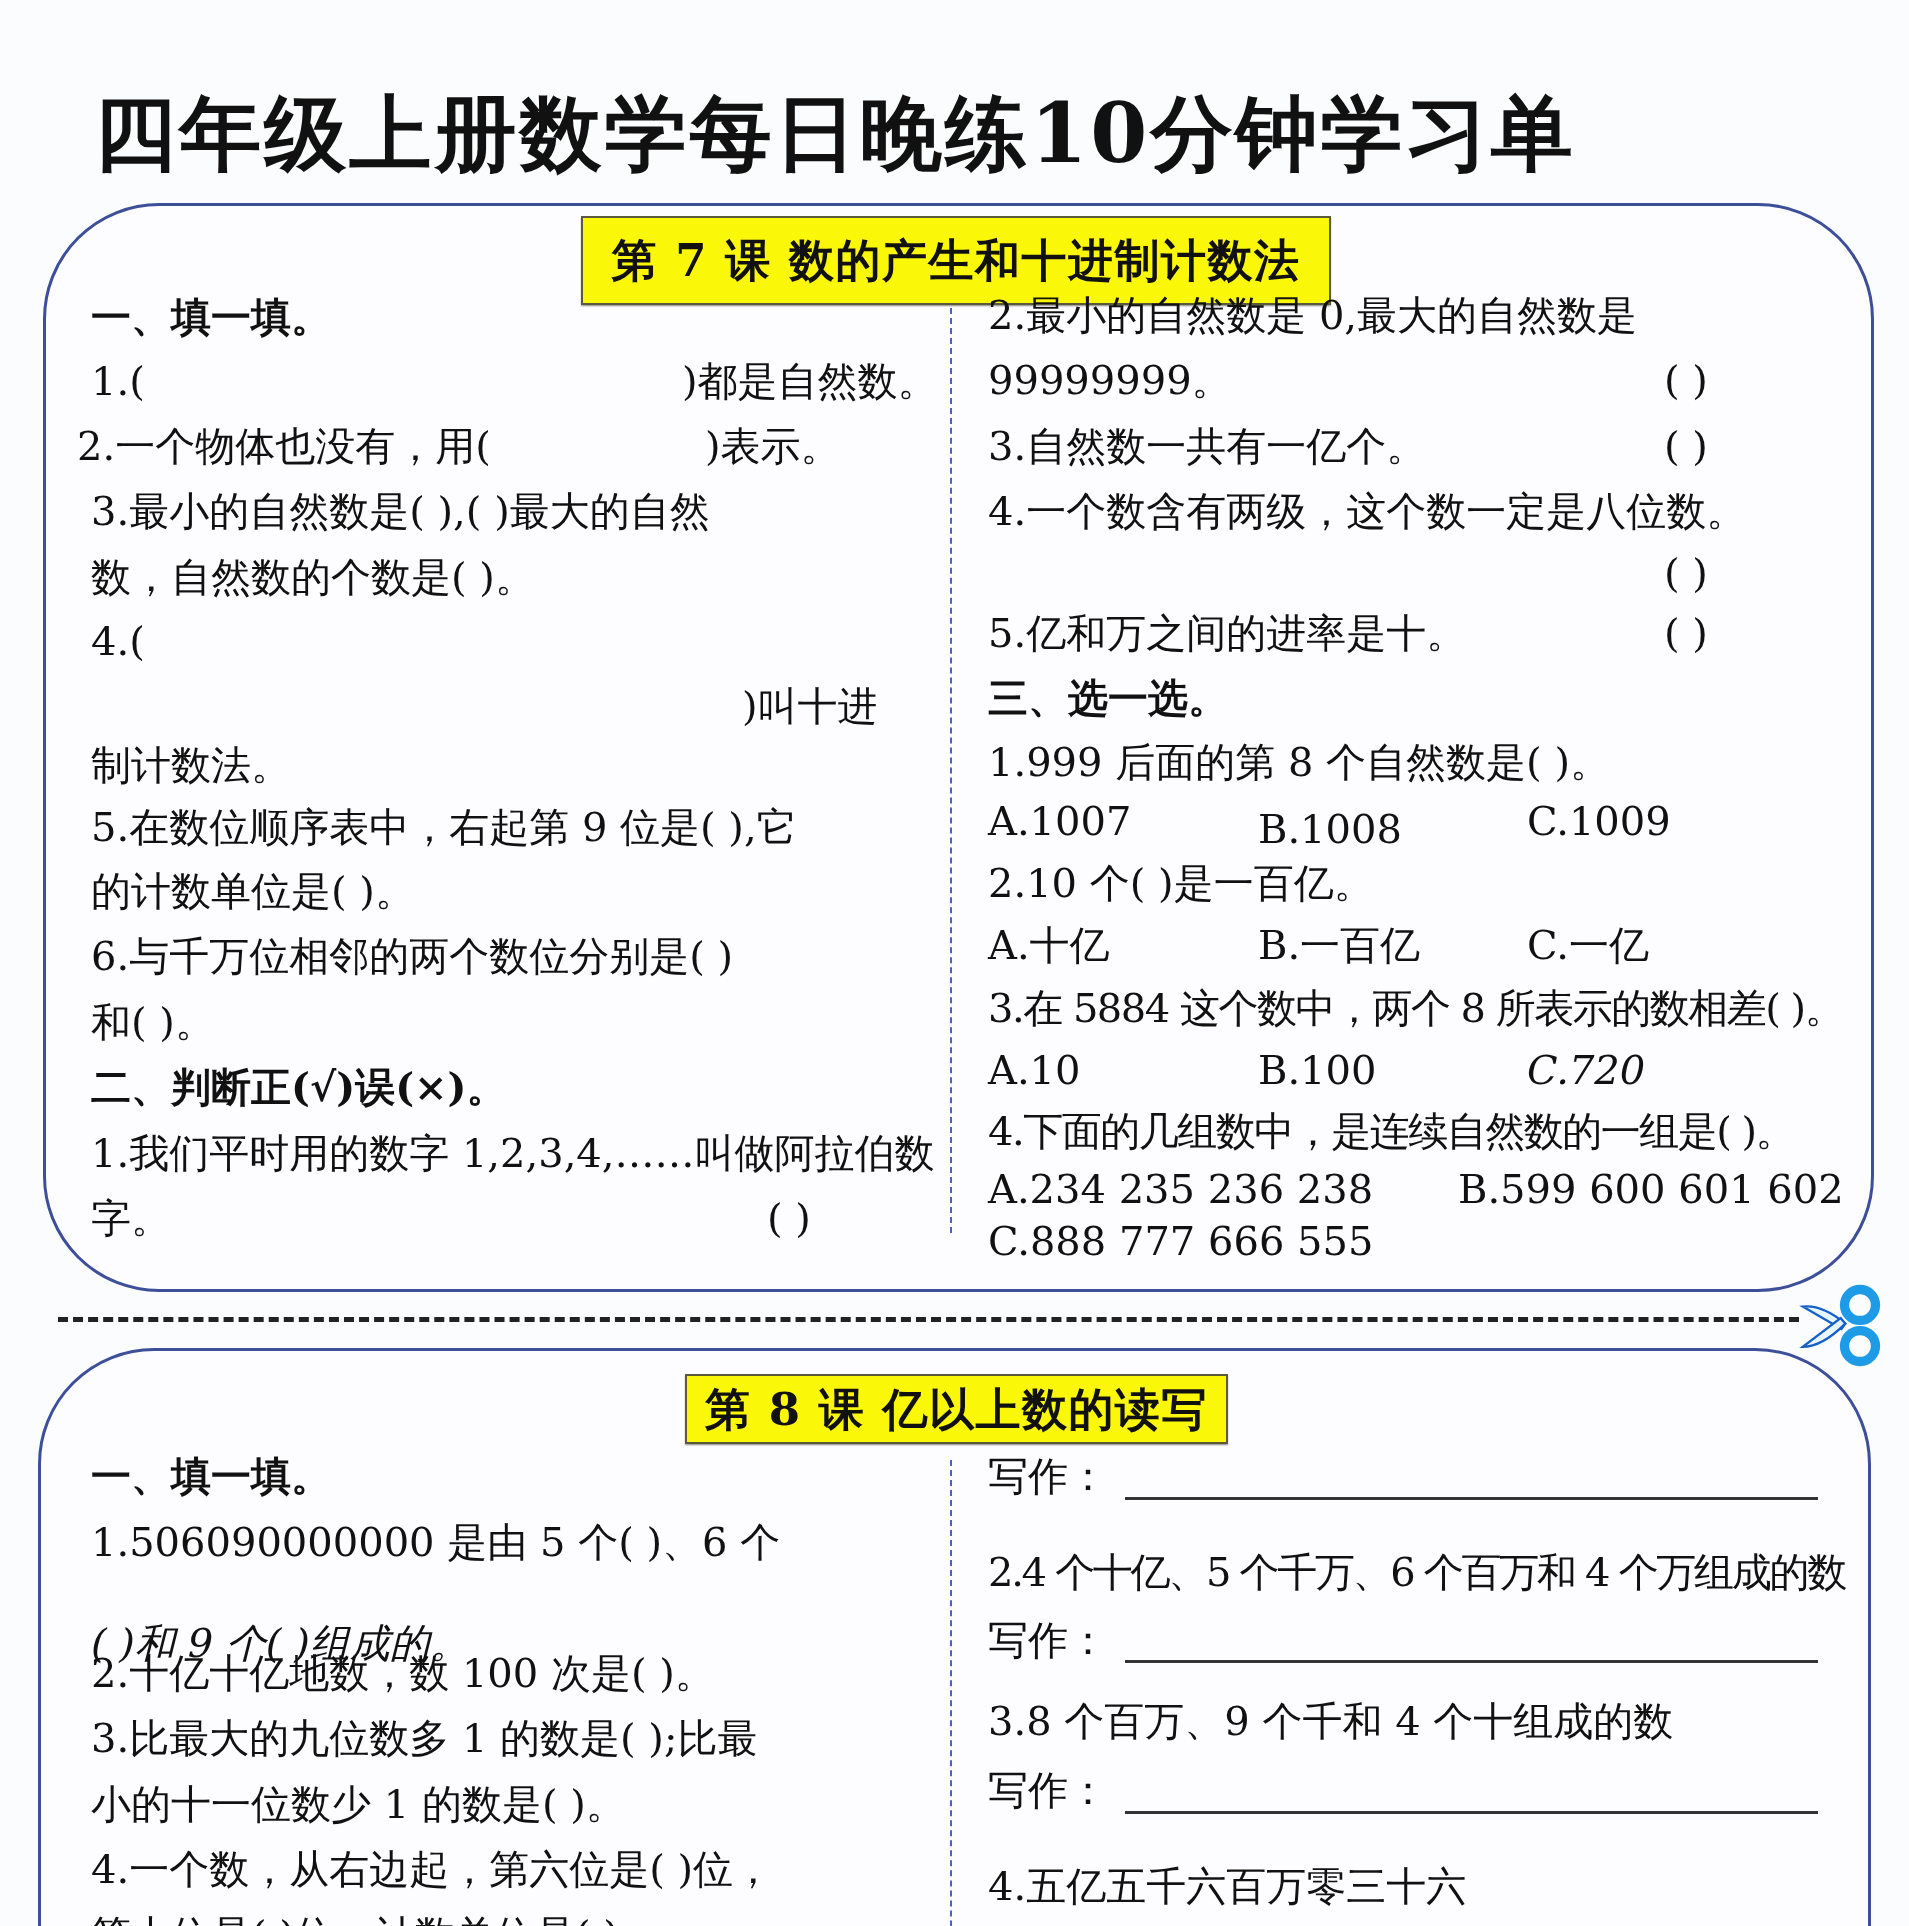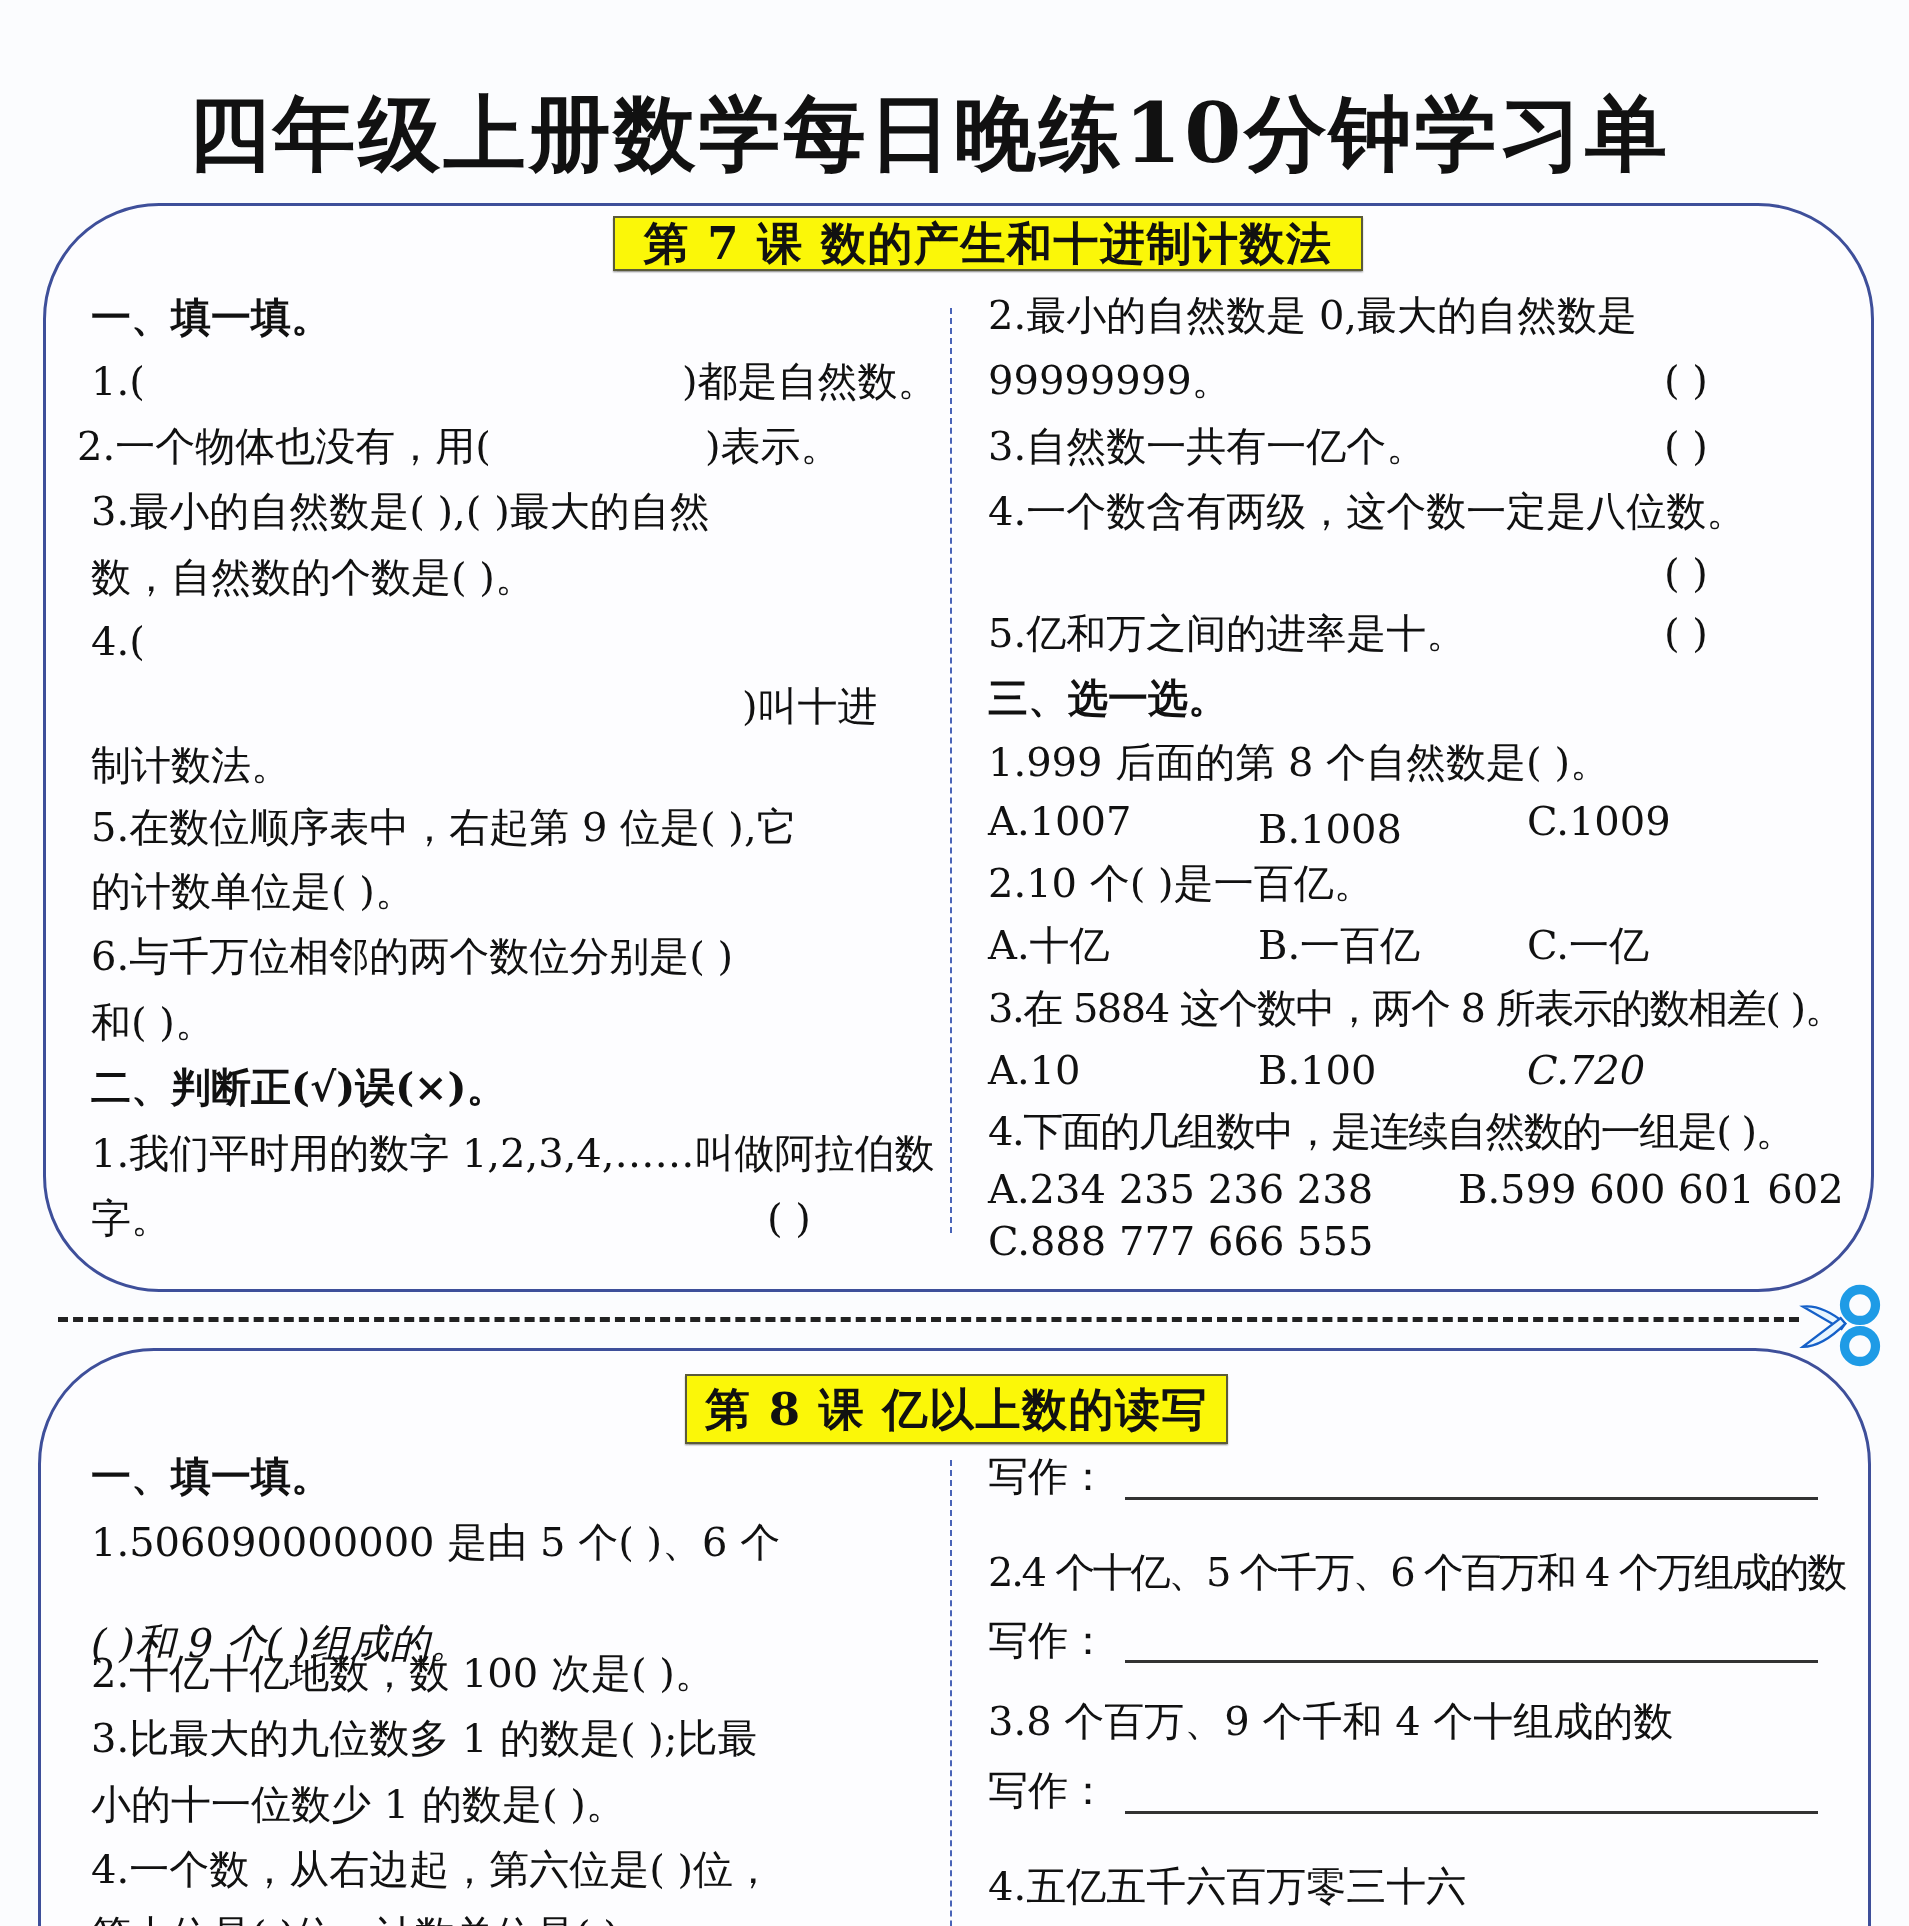--- a/index.html
+++ b/index.html
@@ -4,21 +4,21 @@
 <style>
   html, body { margin: 0; padding: 0; }
   body {
     width: 1910px; height: 2700px; position: relative; overflow: hidden;
     background: #fbfcfe;
     font-family: "DejaVu Serif", "Liberation Serif", serif;
     color: #111;
   }
   .abs { position: absolute; white-space: nowrap; }
   .title {
-    left: 0; width: 1670px; top: 92px; text-align: right;
+    left: 0; width: 1670px; top: 92px; text-align: center;
     font-size: 82px; font-weight: bold; letter-spacing: 3.1px; line-height: 1;
   }
   .box {
     position: absolute; border: 3.5px solid #3e4f9a; border-radius: 116px;
     background: #fdfdff; box-sizing: border-box;
   }
   .banner {
     position: absolute; background: #fbf708; border: 2.7px solid #5a5a3a;
     box-shadow: 0 2.3px 1.5px rgba(0,0,0,0.35);
     font-size: 45px; font-weight: bold; line-height: 1;
@@ -34,21 +34,21 @@
   .t { position: absolute; white-space: nowrap; font-size: 40px; line-height: 1; }
   .h { font-weight: bold; }
   .line { position: absolute; height: 0; border-top: 3.1px solid #333; }
 </style>
 </head>
 <body>
 
 <div class="abs title">四年级上册数学每日晚练10分钟学习单</div>
 
 <div class="box" style="left:43px; top:203px; width:1831px; height:1089px;"></div>
-<div class="banner" style="left:581px; top:216px; width:750px; height:55px;margin-left:32px;">第 7 课  数的产生和十进制计数法</div>
+<div class="banner" style="left:581px; top:216px; width:750px; height:89px;">第 7 课  数的产生和十进制计数法</div>
 <div class="vdash" style="left:950px; top:308px; height:925px;"></div>
 
 <div class="t h" style="left:91px; top:297px;">一、填一填。</div>
 
 <div class="t" style="left:91px; top:361px;">1.(</div>
 <div class="t" style="left:682px; top:361px;">)都是自然数。</div>
 
 <div class="t" style="left:77px; top:426px;">2.一个物体也没有，用(</div>
 <div class="t" style="left:705px; top:426px;">)表示。</div>
 

